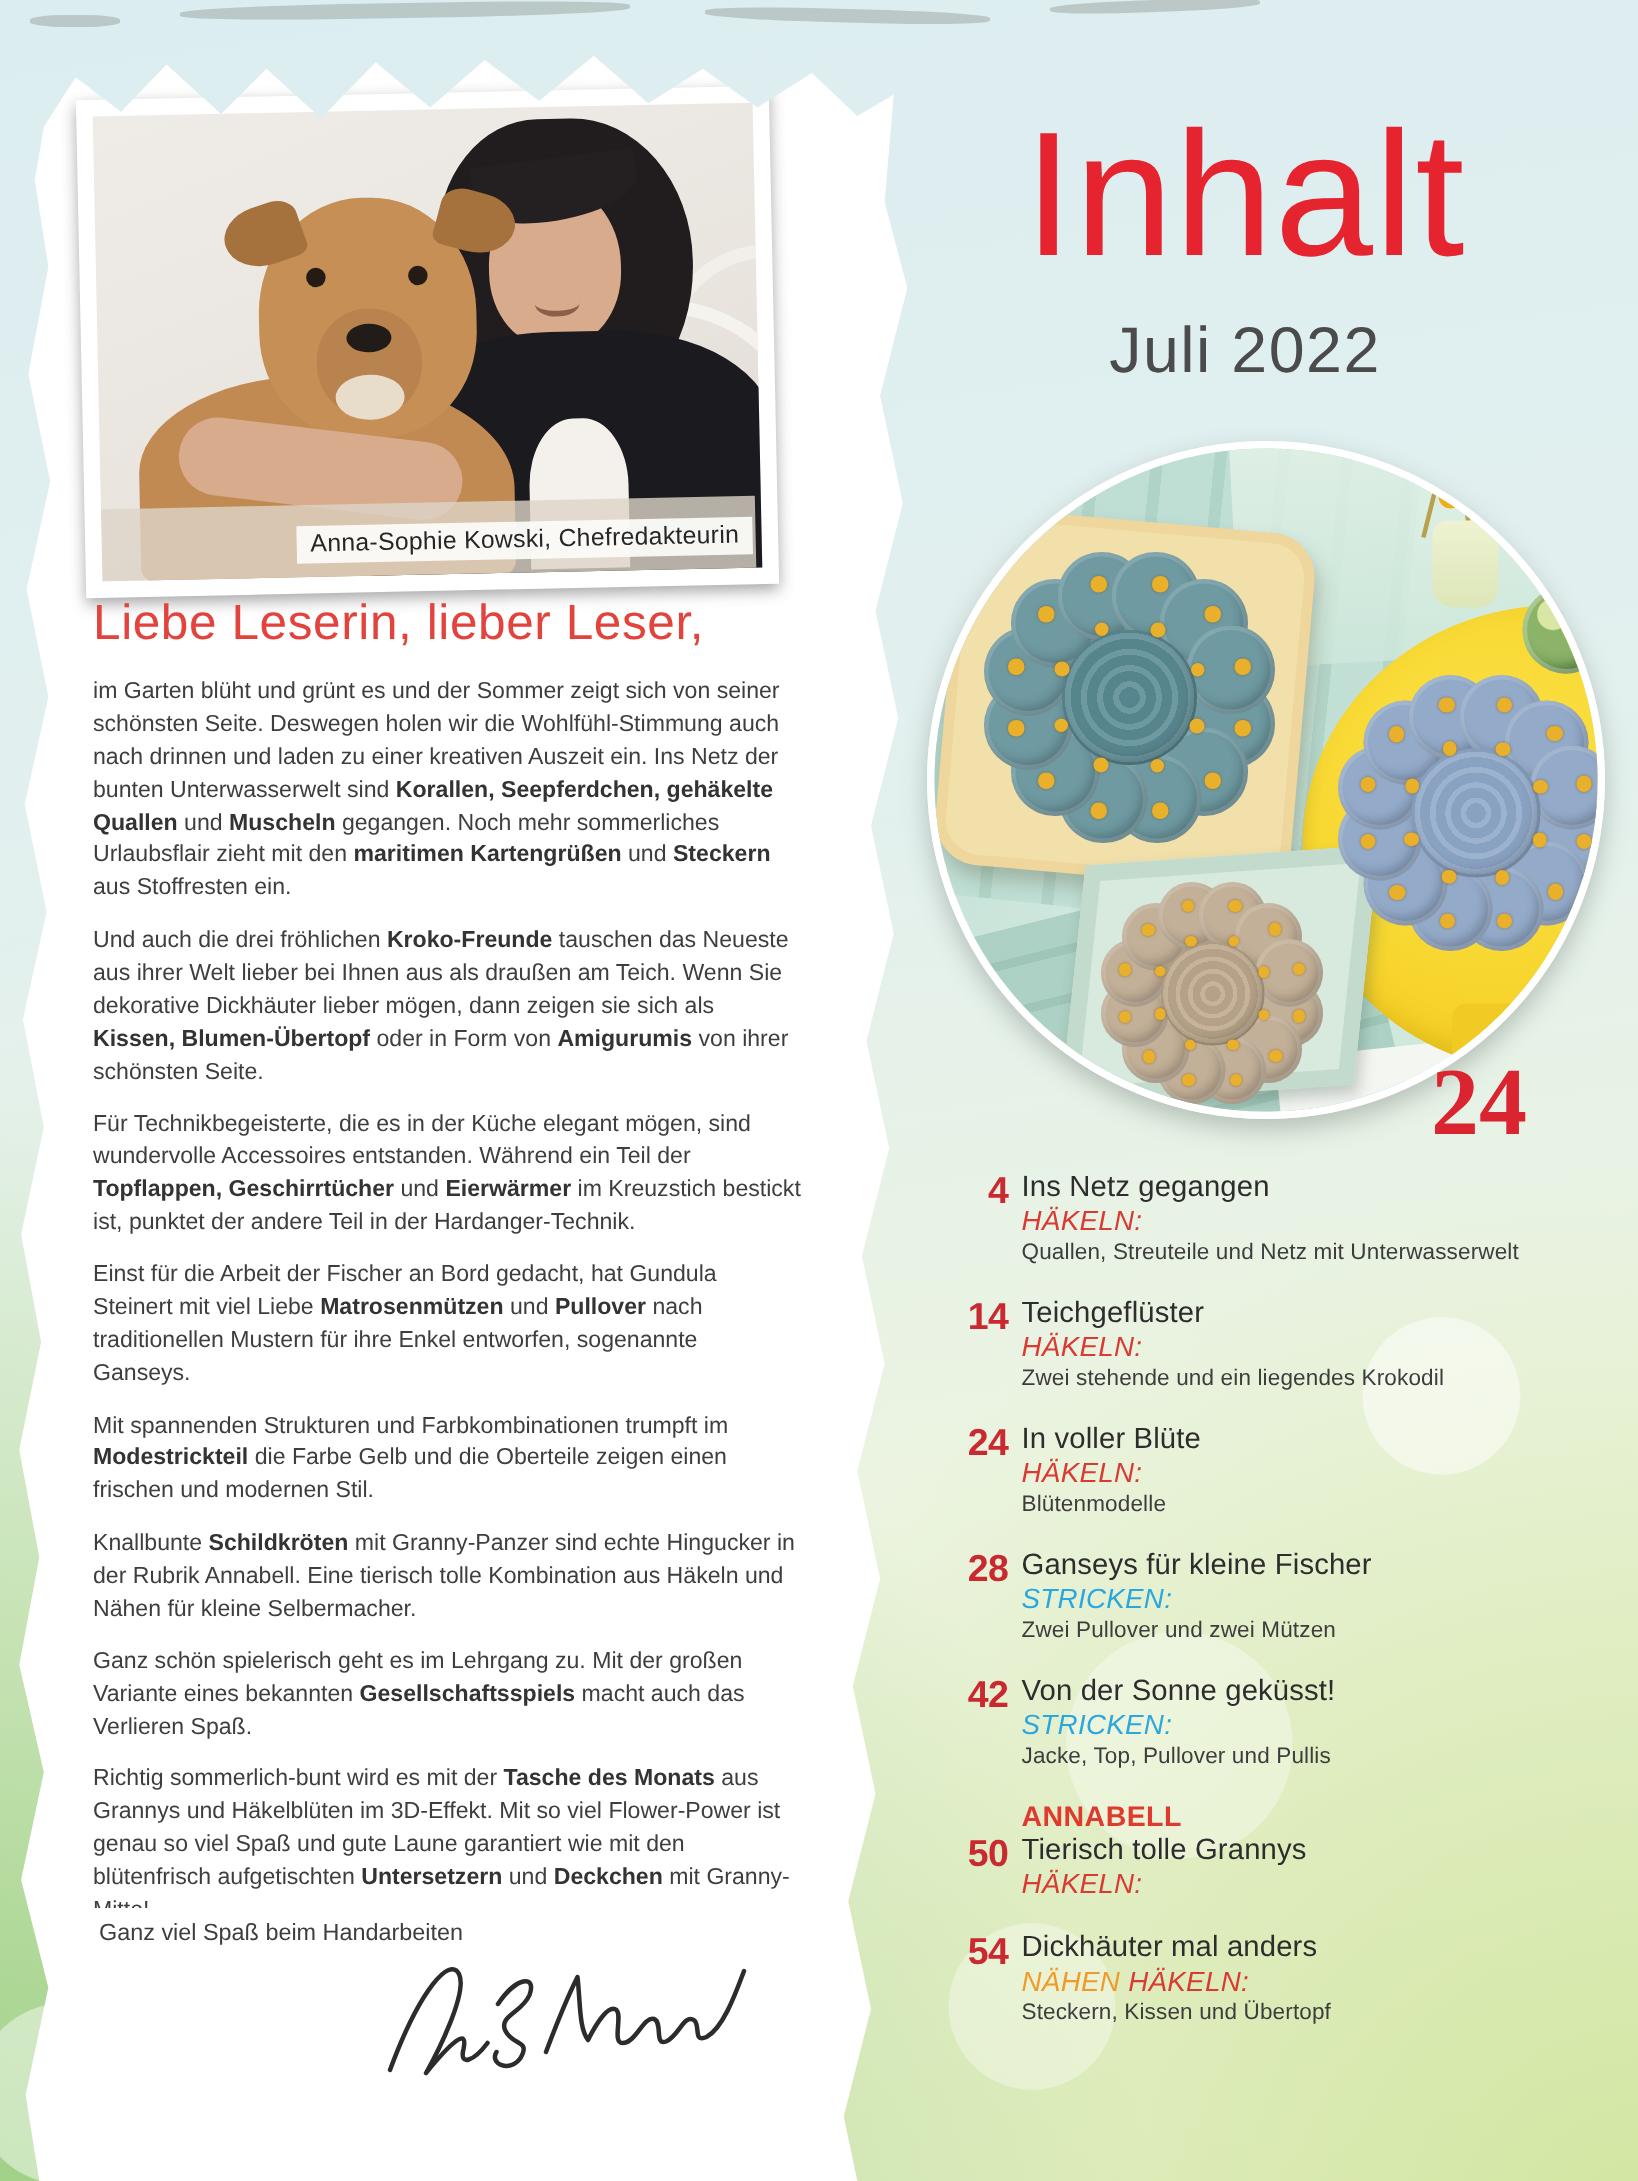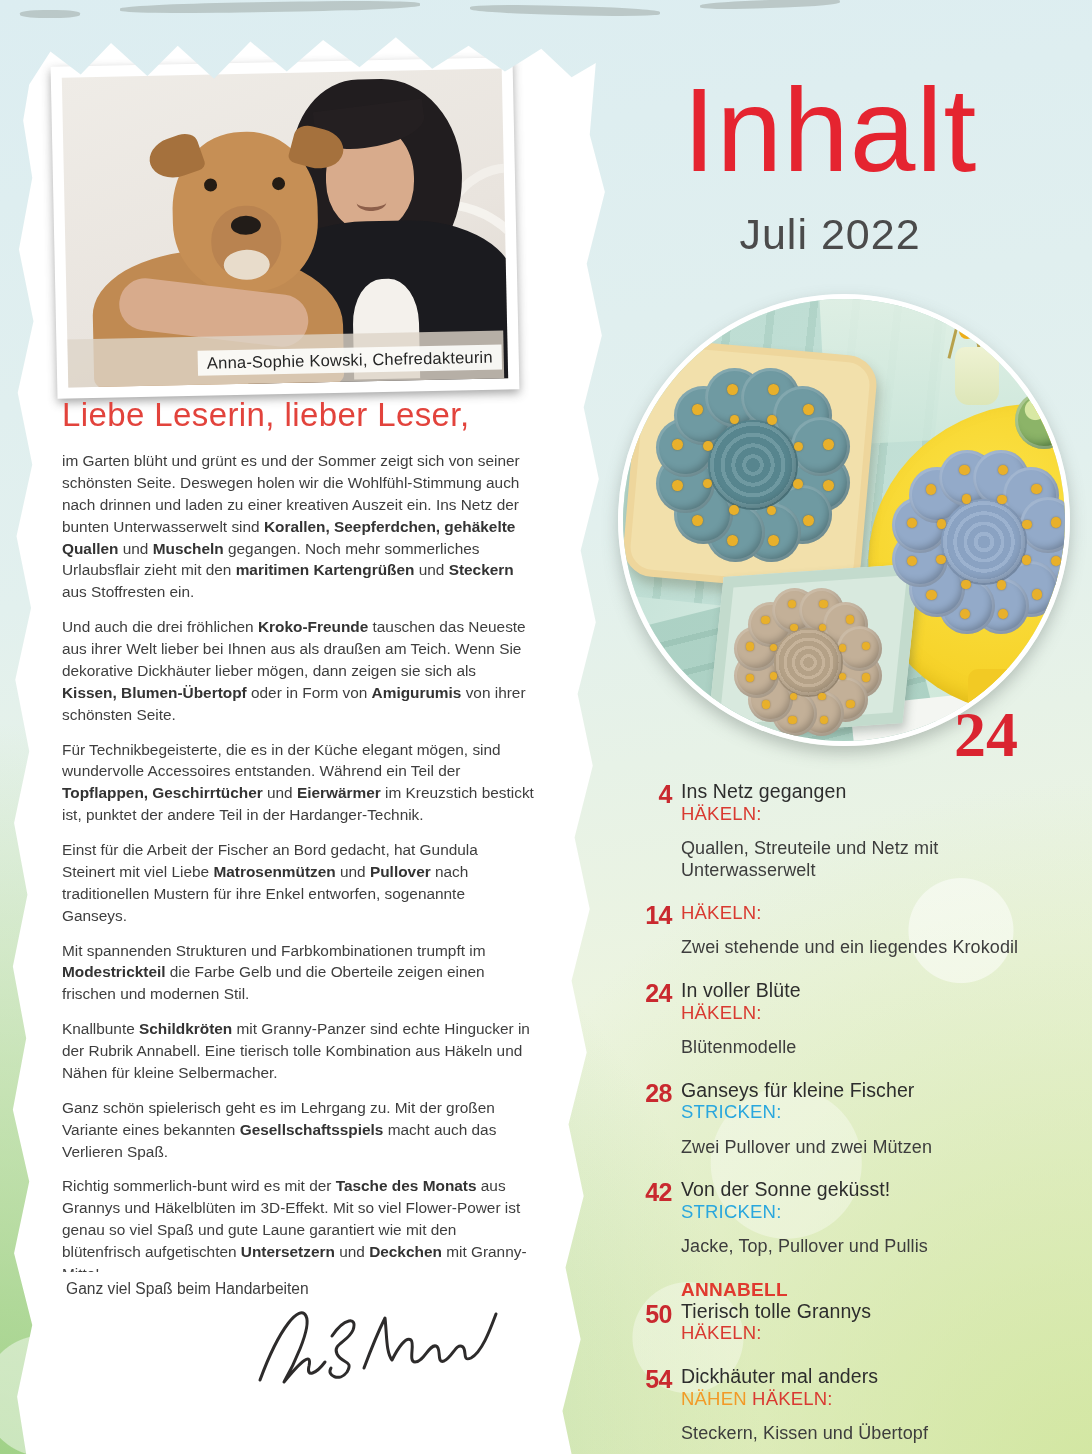--- a/index.html
+++ b/index.html
@@ -95,22 +95,22 @@
   .core{box-shadow:0 0 2px rgba(120,80,0,.6);}
   .pageref{position:absolute;left:928px;top:698px;width:116px;text-align:center;
     font-family:"Liberation Serif",serif;font-weight:bold;font-size:64px;color:#da2430;}
   
   .toc{position:absolute;left:622px;top:781px;width:446px;}
   .entry{display:grid;grid-template-columns:50px 1fr;column-gap:9px;margin-bottom:21px;}
   .kicker{grid-column:2;font-weight:bold;font-size:19px;color:#e03a2f;line-height:1.15;letter-spacing:.3px;}
   .num{grid-column:1;font-size:25px;font-weight:bold;color:#c9292f;text-align:right;line-height:.95;padding-top:2px;letter-spacing:-.5px;}
   .content{grid-column:2;}
   .title{font-size:19.5px;font-weight:normal;color:#2d2d2d;line-height:1.12;letter-spacing:.1px;}
-  .category{font-size:18.5px;line-height:1.2;letter-spacing:.2px;}
-  .desc{font-size:18px;color:#3d3d3d;line-height:1.2;margin-top:13px;letter-spacing:.1px;}
+  .category{font-size:18.5px;line-height:1.2;letter-spacing:.2px;font-style:italic;}
+  .desc{font-size:15px;color:#3d3d3d;line-height:1.2;margin-top:1px;letter-spacing:.1px;}
 </style>
 </head>
 <body>
 
 <div class="page">
 
   <div class="debris" style="left:120px;top:2px;width:300px;height:10px;transform:rotate(-1deg);"></div>
   <div class="debris" style="left:470px;top:6px;width:190px;height:9px;transform:rotate(1.5deg);"></div>
   <div class="debris" style="left:700px;top:0;width:140px;height:8px;transform:rotate(-2deg);"></div>
   <div class="debris" style="left:20px;top:10px;width:60px;height:8px;"></div>
@@ -311,20 +311,21 @@
       <div class="title">Ins Netz gegangen</div>
       <div class="category"><span style="color: rgb(217, 58, 49);">HÄKELN:</span></div>
       <div class="desc">Quallen, Streuteile und Netz mit Unterwasserwelt</div>
     </div>
   </div>
 
   <div class="entry">
 
     <div class="num">14</div>
     <div class="content">
+      <div class="title">Teichgeflüster</div>
       <div class="category"><span style="color: rgb(217, 58, 49);">HÄKELN:</span></div>
       <div class="desc">Zwei stehende und ein liegendes Krokodil</div>
     </div>
   </div>
 
   <div class="entry">
 
     <div class="num">24</div>
     <div class="content">
       <div class="title">In voller Blüte</div>

